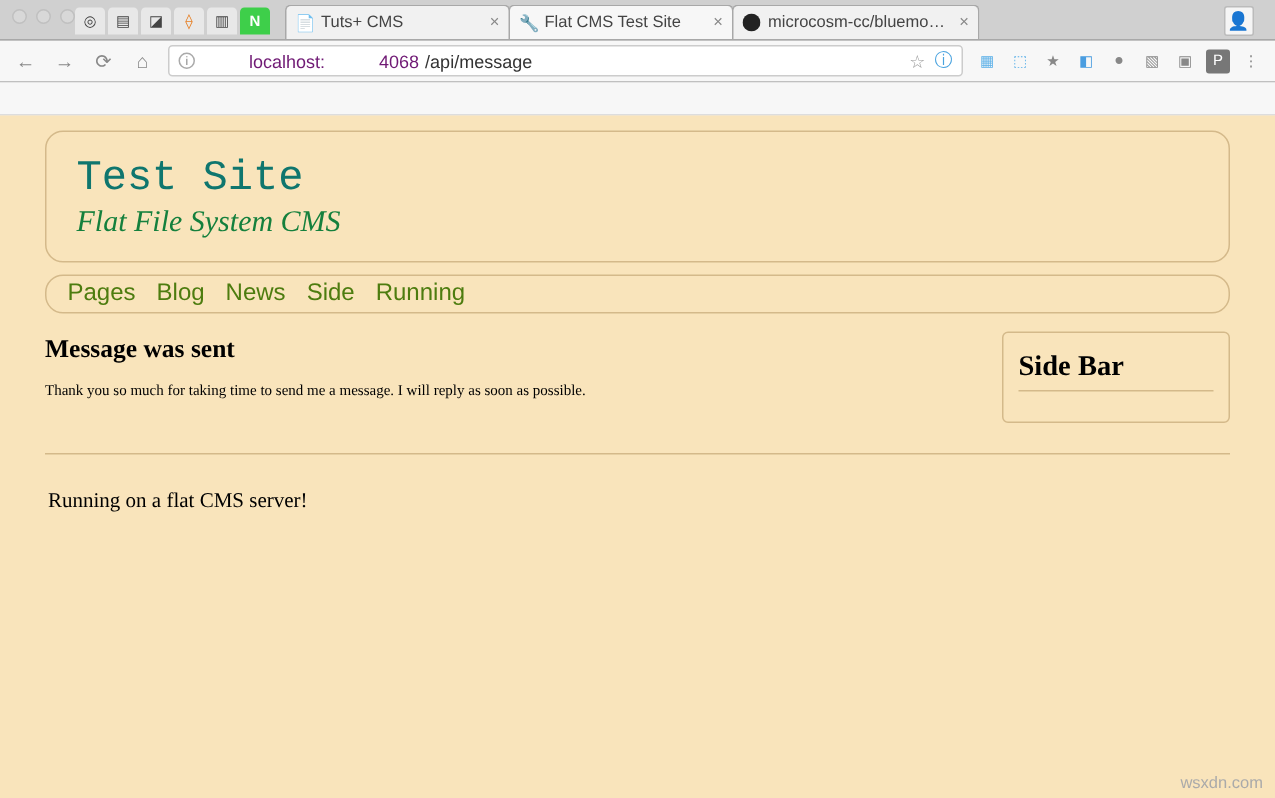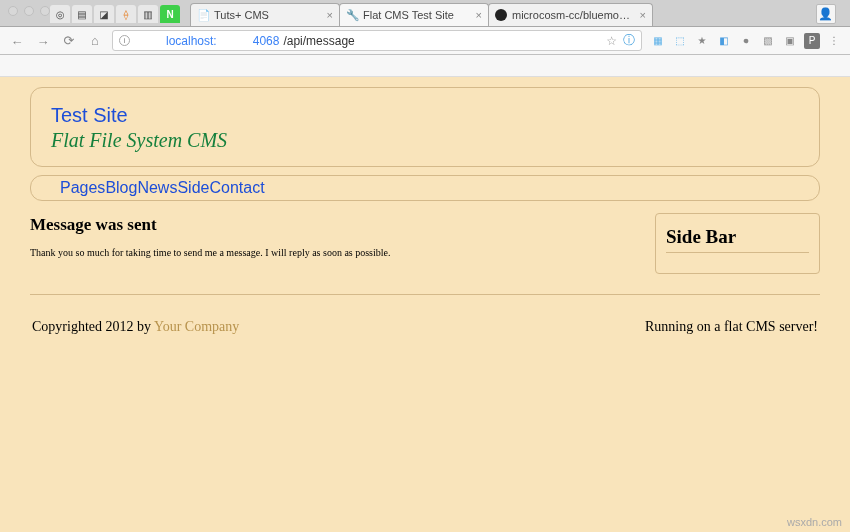--- a/index.html
+++ b/index.html
@@ -19,37 +19,37 @@
 .tool-tab { width:20px; height:18px; background:#e8e8e8; border-radius:3px 3px 0 0; display:flex; align-items:center; justify-content:center; font-size:10px; color:#444; }
 .tab { display:flex; align-items:center; gap:5px; height:23px; background:#f1f1f1; border:1px solid #a8a8a8; border-bottom:none; border-radius:4px 4px 0 0; padding:0 6px; min-width:150px; max-width:165px; margin-right:-1px; color:#444; }
 .tab.active { background:#f7f7f7; }
 .tab-title { flex:1; overflow:hidden; white-space:nowrap; text-overflow:ellipsis; }
 .tab-close { font-size:11px; color:#888; }
 .tab-ico { width:12px; height:12px; display:inline-block; }
 .profile { position:absolute; right:14px; top:4px; width:20px; height:20px; border:1px solid #bbb; background:#f5f5f5; border-radius:2px; display:flex; align-items:center; justify-content:center; font-size:12px; color:#888; }
 .toolbar { height:28px; background:#f7f7f7; border-bottom:1px solid #c0c0c0; display:flex; align-items:center; padding:0 8px; gap:8px; }
 .navbtn { width:18px; height:18px; display:flex; align-items:center; justify-content:center; color:#888; font-size:13px; }
 .addr { flex:1; height:21px; border:1px solid #ccc; border-radius:3px; background:#fff; display:flex; align-items:center; padding:0 6px; gap:4px; font-size:12px; color:#333; }
-.addr .host { color:#3b82f6;padding-left:32px; }
+.addr .host { color:#701a75;padding-left:32px; }
 .addr-icons { display:flex; gap:6px; align-items:center; color:#999; font-size:12px; }
 .ext { display:flex; gap:6px; }
 .ext-ico { width:16px; height:16px; border-radius:2px; font-size:10px; display:flex; align-items:center; justify-content:center; color:#888; }
 .bm { height:22px; background:#f7f7f7; border-bottom:1px solid #ddd; }
 .viewport { position:absolute; top:77px; left:0; right:0; bottom:0; background:#f9e4bb; padding:10px 25px; overflow:hidden; }
 .site { width:100%; max-width:790px; margin:0 auto; }
 .header-box { border:1px solid #d4b98a; border-radius:12px; padding:16px 20px 14px; margin-bottom:8px; }
-.site-title { font-size:20px; font-family:Liberation Sans, sans-serif; color:#1d4ed8; }
+.site-title { font-size:28px; font-family:Liberation Mono, monospace; color:#0f766e; }
 .site-sub { font-size:20px; font-style:italic; color:#15803d; margin-top:2px; }
 .nav-box { border:1px solid #d4b98a; border-radius:12px; padding:3px 14px; margin-bottom:12px; }
-.nav-box ul { list-style:none; display:flex; font-family:Arial,sans-serif; font-size:16px; color:#1d4ed8;margin-left:15px; }
+.nav-box ul { list-style:none; display:flex; gap:14px; font-family:Arial,sans-serif; font-size:16px; color:#4d7c0f; }
 .content-area { display:flex; gap:9px; border-bottom:1px solid #d4b98a; padding-bottom:20px; margin-bottom:18px; }
 .main { flex:1; padding-top:2px; }
 .msg-title { font-size:17px; font-weight:bold; margin-bottom:12px; color:#000; }
 .msg-body { font-size:10px; color:#000; }
-.sidebar { width:165px; border:1px solid #d4b98a; border-radius:4px; padding:12px 10px 20px; }
+.sidebar { width:152px; border:1px solid #d4b98a; border-radius:4px; padding:12px 10px 20px; }
 .sidebar-title { font-size:19px; font-weight:bold; border-bottom:1px solid #d4b98a; padding-bottom:4px; }
 .footer { display:flex; justify-content:space-between; font-size:14px; padding:6px 2px; color:#000; }
 .footer a { color:#b8934d; text-decoration:none; }
 .watermark { position:absolute; bottom:4px; right:8px; font-family:Arial,sans-serif; font-size:11px; color:#aaa;text-align:center; }
 </style>
 </head>
 <body>
 
 <div class="chrome">
   <div class="tabstrip">
@@ -123,34 +123,31 @@
     <div class="header-box">
       <div class="site-title">Test Site</div>
       <div class="site-sub">Flat File System CMS</div>
     </div>
     <div class="nav-box">
       <ul>
         <li>Pages</li>
         <li>Blog</li>
         <li>News</li>
         <li>Side</li>
-        <li>Contact</li>
+        <li>Running</li>
       </ul>
     </div>
     <div class="content-area">
       <div class="main">
         <div class="msg-title">Message was sent</div>
         <div class="msg-body">Thank you so much for taking time to send me a message. I will reply as soon as possible.</div>
       </div>
       <div class="sidebar">
         <div class="sidebar-title">Side Bar</div>
       </div>
     </div>
     <div class="footer">
-      <div>
-        <span>Copyrighted 2012 by </span><a href="#">Your Company</a>
-      </div>
       <div>Running on a flat CMS server!</div>
     </div>
   </div>
 </div>
 
 <div class="watermark">wsxdn.com</div>
 
 </body></html>

